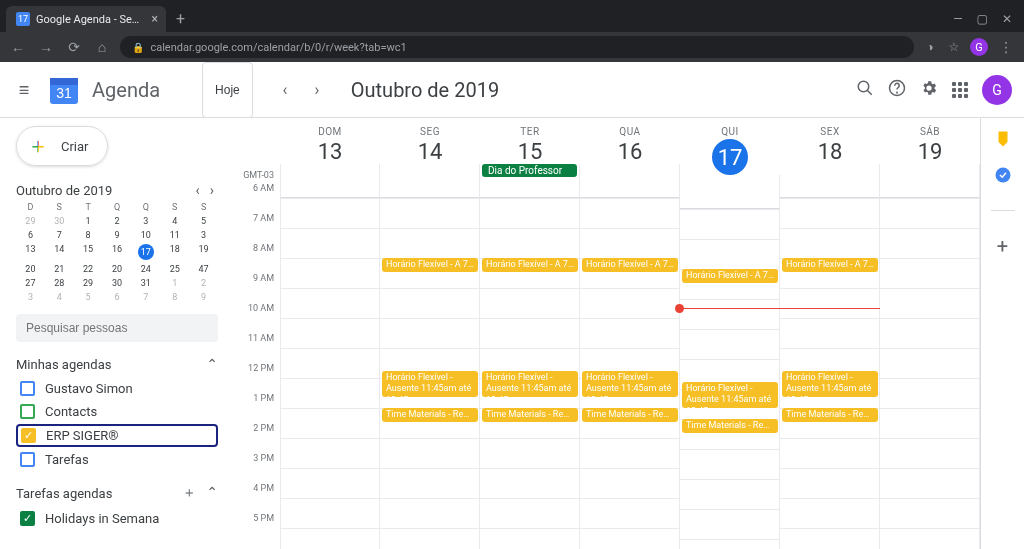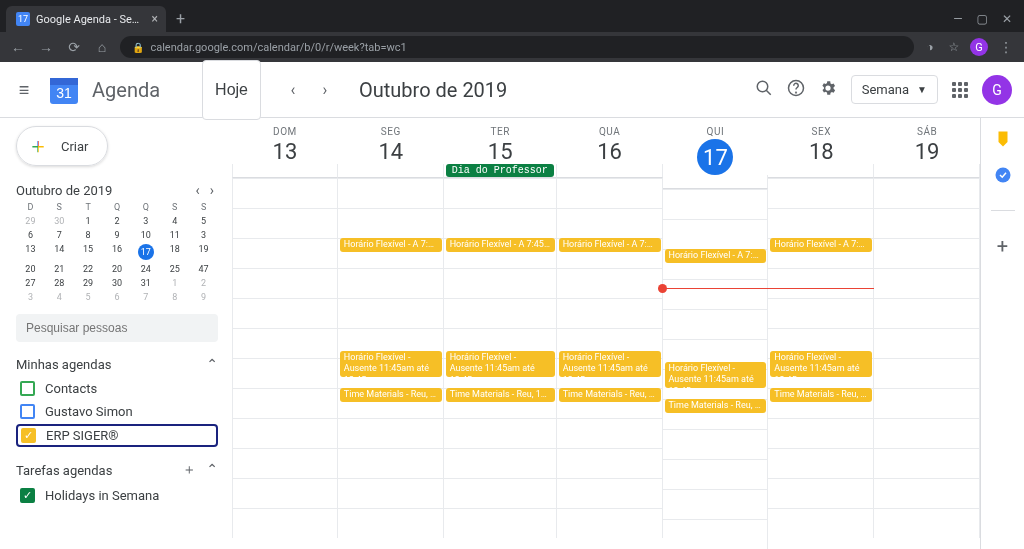--- a/index.html
+++ b/index.html
@@ -25,21 +25,21 @@
   .url-field{flex:1;background:#202124;border-radius:14px;height:22px;display:flex;align-items:center;padding:0 12px;color:#9aa0a6;font-size:11px;gap:6px;}
   .lock{font-size:10px;}
   .ext-ico{width:16px;height:16px;display:flex;align-items:center;justify-content:center;font-size:12px;}
   .prof{width:18px;height:18px;border-radius:50%;background:#9334e6;color:#fff;font-size:11px;display:flex;align-items:center;justify-content:center;}
   
   .app-hdr{height:56px;border-bottom:1px solid var(--border);display:flex;align-items:center;padding:0 12px;gap:12px;}
   .burger{width:24px;text-align:center;font-size:18px;color:#5f6368;}
   .logo-31{width:32px;height:32px;position:relative;}
   .logo-31 svg{width:32px;height:32px;}
   .app-name{font-size:20px;color:#5f6368;margin-right:30px;}
-  .btn-today{border:1px solid var(--border);border-radius:4px;font-size:16px;padding:20px 12px;color:var(--text);background:#fff;}
+  .btn-today{border:1px solid var(--border);border-radius:4px;font-size:12px;padding:20px 12px;color:var(--text);background:#fff;}
   .nav-arrows{display:flex;gap:4px;margin-left:6px;}
   .arrow{width:28px;height:28px;font-size:16px;color:#5f6368;display:flex;align-items:center;justify-content:center;border-radius:50%;}
   .month-title{font-size:20px;color:var(--text);margin-left:8px;}
   .hdr-right{margin-left:auto;display:flex;align-items:center;gap:14px;}
   .ico-btn{color:#5f6368;font-size:17px;}
   .view-pick{border:1px solid var(--border);border-radius:4px;font-size:13px;padding:6px 10px;display:flex;align-items:center;gap:8px;}
   .apps-grid{display:grid;grid-template-columns:repeat(3,4px);grid-template-rows:repeat(3,4px);gap:2px;}
   .apps-grid span{background:#5f6368;border-radius:1px;}
   .avatar{width:30px;height:30px;border-radius:50%;background:#9334e6;color:#fff;font-size:14px;display:flex;align-items:center;justify-content:center;}
   
@@ -65,21 +65,21 @@
   
   .main{flex:1;display:flex;}
   .gutter{width:48px;flex-shrink:0;text-align:right;font-size:9px;color:var(--text-light);position:relative;}
   .tz{height:70px;padding-top:52px;padding-right:6px;}
   .hour-lbl{height:30px;padding-right:6px;transform:translateY(-5px);}
   .day-cols{flex:1;display:grid;grid-template-columns:repeat(7,1fr);position:relative;}
   .day-hdr{text-align:center;padding-top:8px;}
   .dow-lbl{font-size:10px;color:var(--text-light);letter-spacing:.5px;}
   .dnum{font-size:22px;color:var(--text);margin-top:2px;}
   .dnum.today{background:var(--blue);color:#fff;width:36px;height:36px;border-radius:50%;display:flex;align-items:center;justify-content:center;margin:2px auto 0;}
-  .allday-row{height:14px;border-bottom:1px solid var(--border);font-family:Liberation Mono, monospace;}
+  .allday-row{height:34px;border-bottom:1px solid var(--border);}
   .chip-allday{background:#0b8043;color:#fff;font-size:10px;padding:1px 6px;border-radius:3px;margin:0 2px;white-space:nowrap;overflow:hidden;text-overflow:ellipsis;}
   .slot{height:30px;border-top:1px solid #e8eaed;border-right:1px solid #e8eaed;position:relative;}
   .day-cols > div:first-child .slot{border-left:1px solid #e8eaed;}
   .event{position:absolute;left:2px;right:2px;background:var(--amber);color:#fff;font-size:9px;padding:1px 4px;border-radius:3px;white-space:nowrap;overflow:hidden;text-overflow:ellipsis;line-height:1.25;}
   .event.two-line{white-space:normal;}
   .now-line{position:absolute;height:1px;background:#ea4335;z-index:2;}
   .now-dot{position:absolute;width:9px;height:9px;border-radius:50%;background:#ea4335;left:-5px;top:-4px;}
   
   .sidepanel{width:44px;border-left:1px solid var(--border);display:flex;flex-direction:column;align-items:center;padding-top:12px;gap:18px;flex-shrink:0;}
   .sp-ico{width:18px;height:18px;display:flex;align-items:center;justify-content:center;font-size:14px;}
@@ -142,24 +142,20 @@
       <svg width="18" height="18" viewBox="0 0 24 24" fill="none" stroke="#5f6368" stroke-width="2">
           <circle cx="12" cy="12" r="10"></circle>
           <path d="M9 9a3 3 0 115 2c-1 1-2 1-2 3"></path>
           <circle cx="12" cy="18" r="0.5" fill="#5f6368"></circle>
         </svg>
     </div>
     <div class="ico-btn">
       <svg width="18" height="18" viewBox="0 0 24 24" fill="#5f6368">
           <path d="M19.4 13a7.5 7.5 0 000-2l2-1.6-2-3.4-2.4 1a7.3 7.3 0 00-1.7-1L15 3h-4l-.4 2.6a7.3 7.3 0 00-1.7 1l-2.4-1-2 3.4L6.6 11a7.5 7.5 0 000 2l-2 1.6 2 3.4 2.4-1a7.3 7.3 0 001.7 1L11 21h4l.4-2.6a7.3 7.3 0 001.7-1l2.4 1 2-3.4zM12 15.5A3.5 3.5 0 1115.5 12 3.5 3.5 0 0112 15.5z"></path>
         </svg>
-    </div>
-    <div class="view-pick">
-      <span>Semana</span>
-      <span style="font-size:10px;">▼</span>
     </div>
     <div class="ico-btn">
       <div class="apps-grid">
           <span></span>
           <span></span>
           <span></span>
           <span></span>
           <span></span>
           <span></span>
           <span></span>
@@ -238,49 +234,70 @@
         <div class="dim">8</div>
         <div class="dim">9</div>
       </div>
     <input class="search-ppl" placeholder="Pesquisar pessoas" style="">
     <div class="section-hdr">
       <span>Minhas agendas</span>
       <span class="chev">⌃</span>
     </div>
     <div class="cal-list" id="my-cals">
         <div class="cal-item">
+          <div class="chk" style="border-color: rgb(66, 133, 244);"></div>
+          <span>Gustavo Simon</span>
+        </div>
+        <div class="cal-item">
           <div class="chk" style="border-color: rgb(52, 168, 83);"></div>
           <span>Contacts</span>
-        </div>
-        <div class="cal-item">
-          <div class="chk" style="border-color: rgb(66, 133, 244);"></div>
-          <span>Gustavo Simon</span>
         </div>
         <div class="cal-item highlight">
           <div class="chk" style="border-color: rgb(246, 191, 38); background: rgb(246, 191, 38);">✓</div>
           <span>ERP SIGER®</span>
+        </div>
+        <div class="cal-item">
+          <div class="chk" style="border-color: rgb(66, 133, 244);"></div>
+          <span>Tarefas</span>
         </div>
       </div>
     <div class="section-hdr">
       <span>Tarefas agendas</span>
       <span style="display:flex;gap:10px;">
         <span class="chev">＋</span>
         <span class="chev">⌃</span>
       </span>
     </div>
     <div class="cal-list" id="other-cals">
         <div class="cal-item">
           <div class="chk" style="border-color: rgb(11, 128, 67); background: rgb(11, 128, 67);">✓</div>
           <span>Holidays in Semana</span>
         </div>
       </div>
 
   </div>
 
   <div class="main">
+    <div class="gutter">
+      <div class="tz">GMT-03</div>
+      <div id="hour-labels">
+          <div class="hour-lbl">6 AM</div>
+          <div class="hour-lbl">7 AM</div>
+          <div class="hour-lbl">8 AM</div>
+          <div class="hour-lbl">9 AM</div>
+          <div class="hour-lbl">10 AM</div>
+          <div class="hour-lbl">11 AM</div>
+          <div class="hour-lbl">12 PM</div>
+          <div class="hour-lbl">1 PM</div>
+          <div class="hour-lbl">2 PM</div>
+          <div class="hour-lbl">3 PM</div>
+          <div class="hour-lbl">4 PM</div>
+          <div class="hour-lbl">5 PM</div>
+        </div>
+    </div>
     <div class="day-cols" id="day-cols">
         <div style="position: relative;">
           <div class="day-hdr">
             <div class="dow-lbl">DOM</div>
             <div class="dnum">13</div>
           </div>
           <div class="allday-row" style="border-right: 1px solid rgb(232, 234, 237); border-left: 1px solid rgb(232, 234, 237);"></div>
           <div style="position: relative;">
             <div class="slot"></div>
             <div class="slot"></div>

